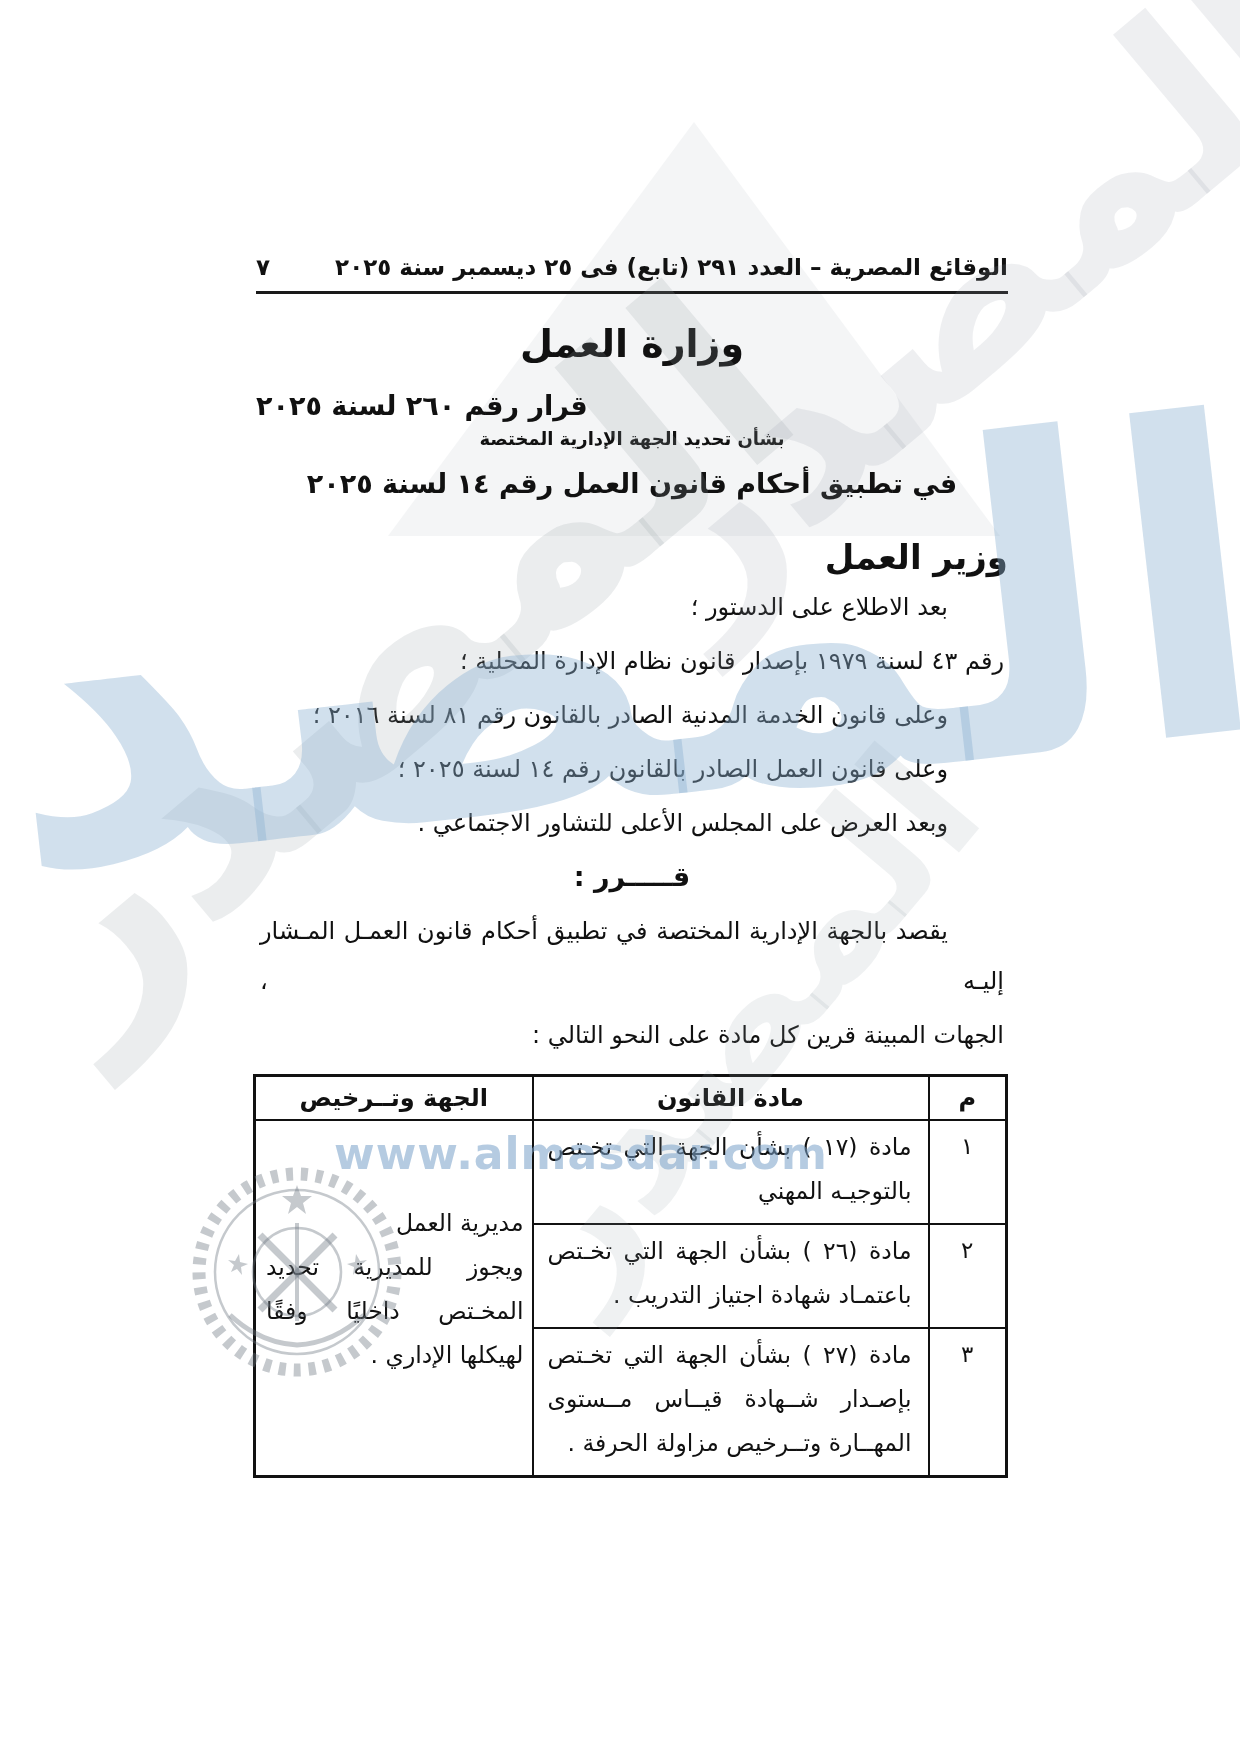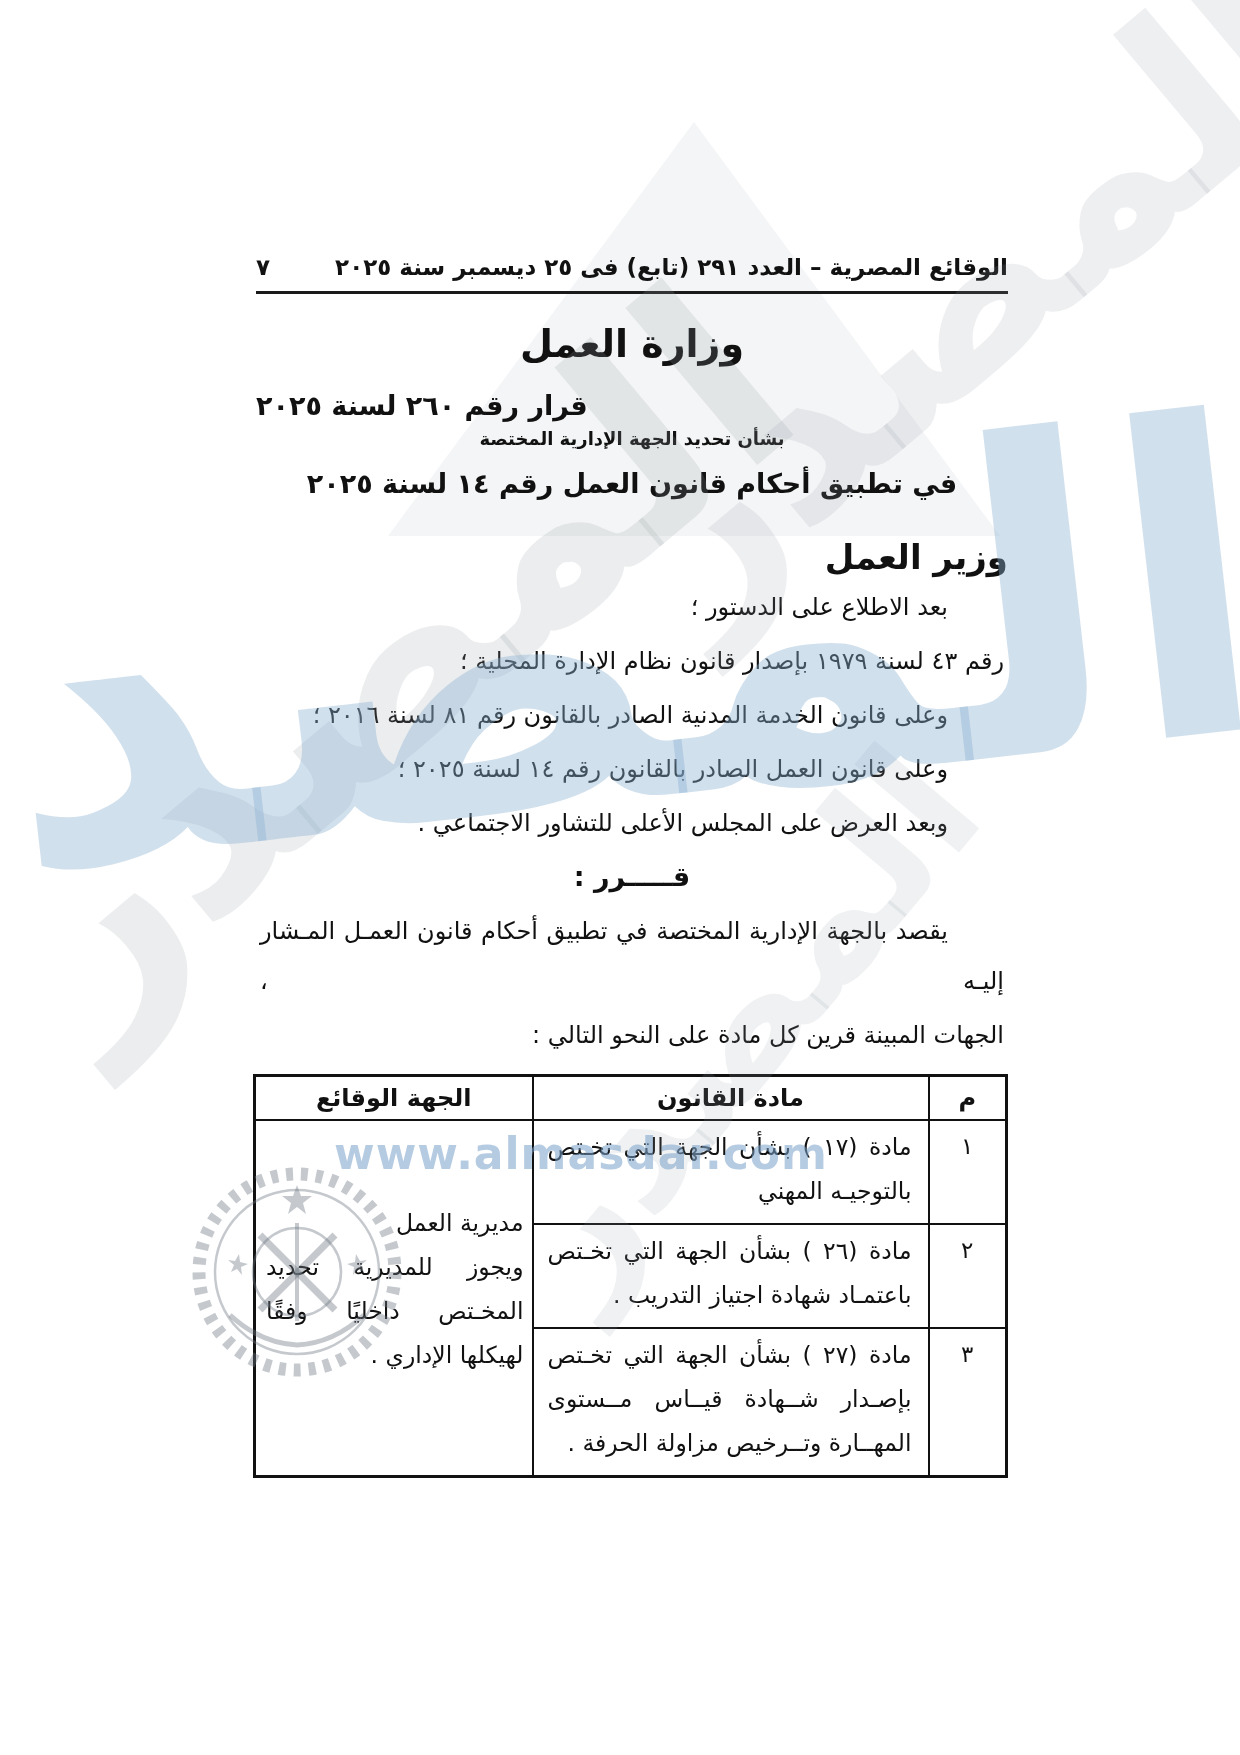--- a/index.html
+++ b/index.html
@@ -163,21 +163,21 @@
     <table class="law">
       <colgroup>
         <col style="width:78px">
         <col style="width:396px">
         <col style="width:278px">
       </colgroup>
       <thead>
         <tr>
           <th>م</th>
           <th>مادة القانون</th>
-          <th>الجهة الوقائع</th>
+          <th>الجهة وتــرخيص</th>
         </tr>
       </thead>
       <tbody>
         <tr style="height:90px">
           <td class="cell-num">١</td>
           <td class="cell-law">مادة (١٧ ) بشأن الجهة التي تخـتص بالتوجيـه المهني</td>
           <td class="cell-auth" rowspan="3">
             <div class="auth-main">مديرية العمل</div>
             <div class="auth-note">ويجوز للمديرية تحديد المخـتص داخليًا وفقًا لهيكلها الإداري .</div>
           </td>

